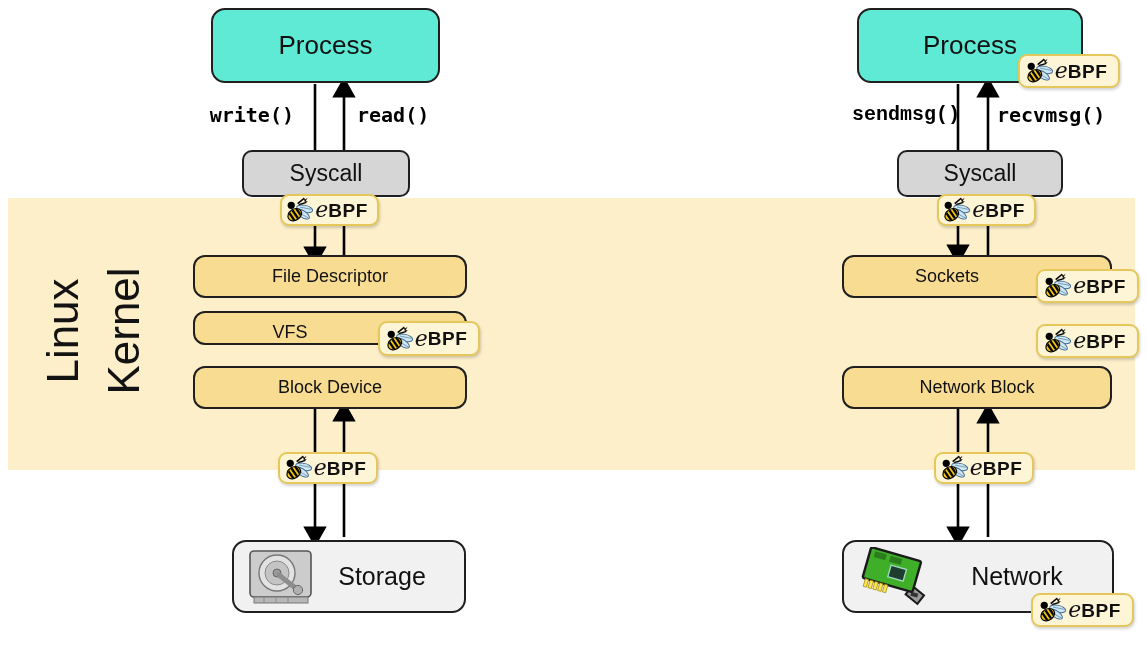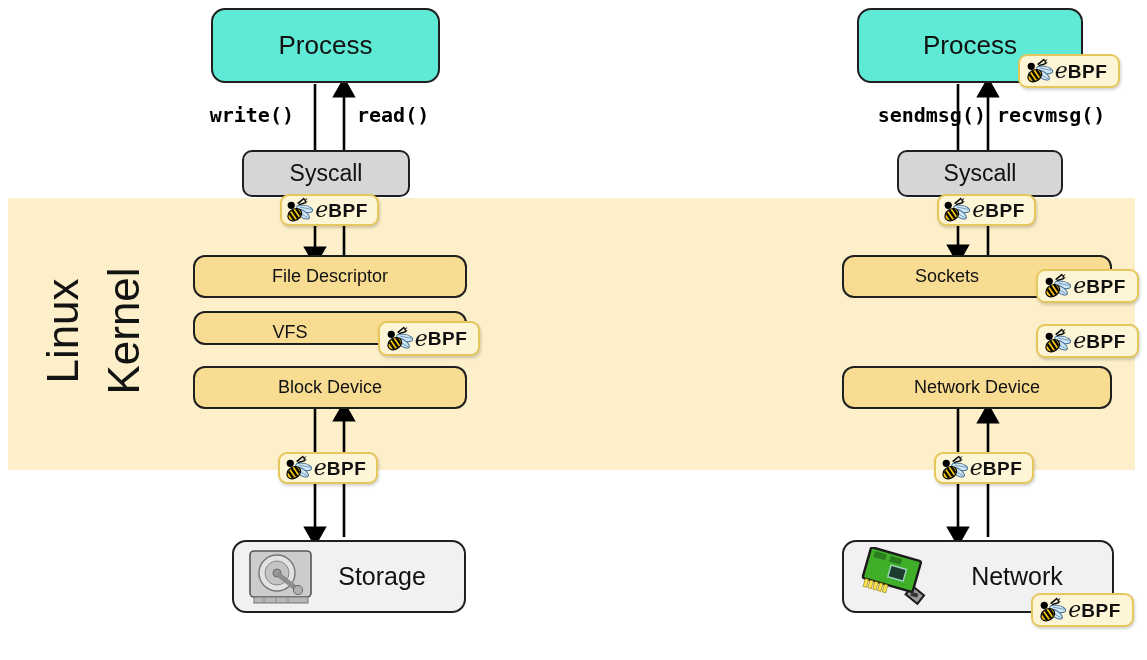--- a/index.html
+++ b/index.html
@@ -162,32 +162,32 @@
     <svg class="ep-icon" width="66" height="56">
         <use href="#hdd"></use>
       </svg>
     <span class="ep-label">Storage</span>
   </div>
 
   <div class="box process" style="left:857px;top:8px;width:226px;height:75px;">
     <span>Process</span>
   </div>
 
-  <div class="calllabel r-align" style="left:854px;top:103px;width:132px;">sendmsg()</div>
+  <div class="calllabel r-align" style="left:828px;top:103px;width:132px;font-family:Liberation Mono, monospace;">sendmsg()</div>
   <div class="calllabel" style="left:997px;top:103px;">recvmsg()</div>
 
   <div class="box syscall" style="left:897px;top:150px;width:166px;height:47px;">
     <span>Syscall</span>
   </div>
 
   <div class="box kbox" style="left:842px;top:255px;width:270px;height:43px;">
     <span style="margin-right:60px;">Sockets</span>
   </div>
   <div class="box kbox" style="left:842px;top:366px;width:270px;height:43px;">
-    <span>Network Device</span>
+    <span>Network Block</span>
   </div>
 
   <div class="box endpoint" style="left:842px;top:540px;width:272px;height:73px;">
     <svg class="ep-icon" width="78" height="60">
         <use href="#nic"></use>
       </svg>
     <span class="ep-label">Network</span>
   </div>
 
   <div class="badge" style="left:280px;top:194px;width:99px;">

